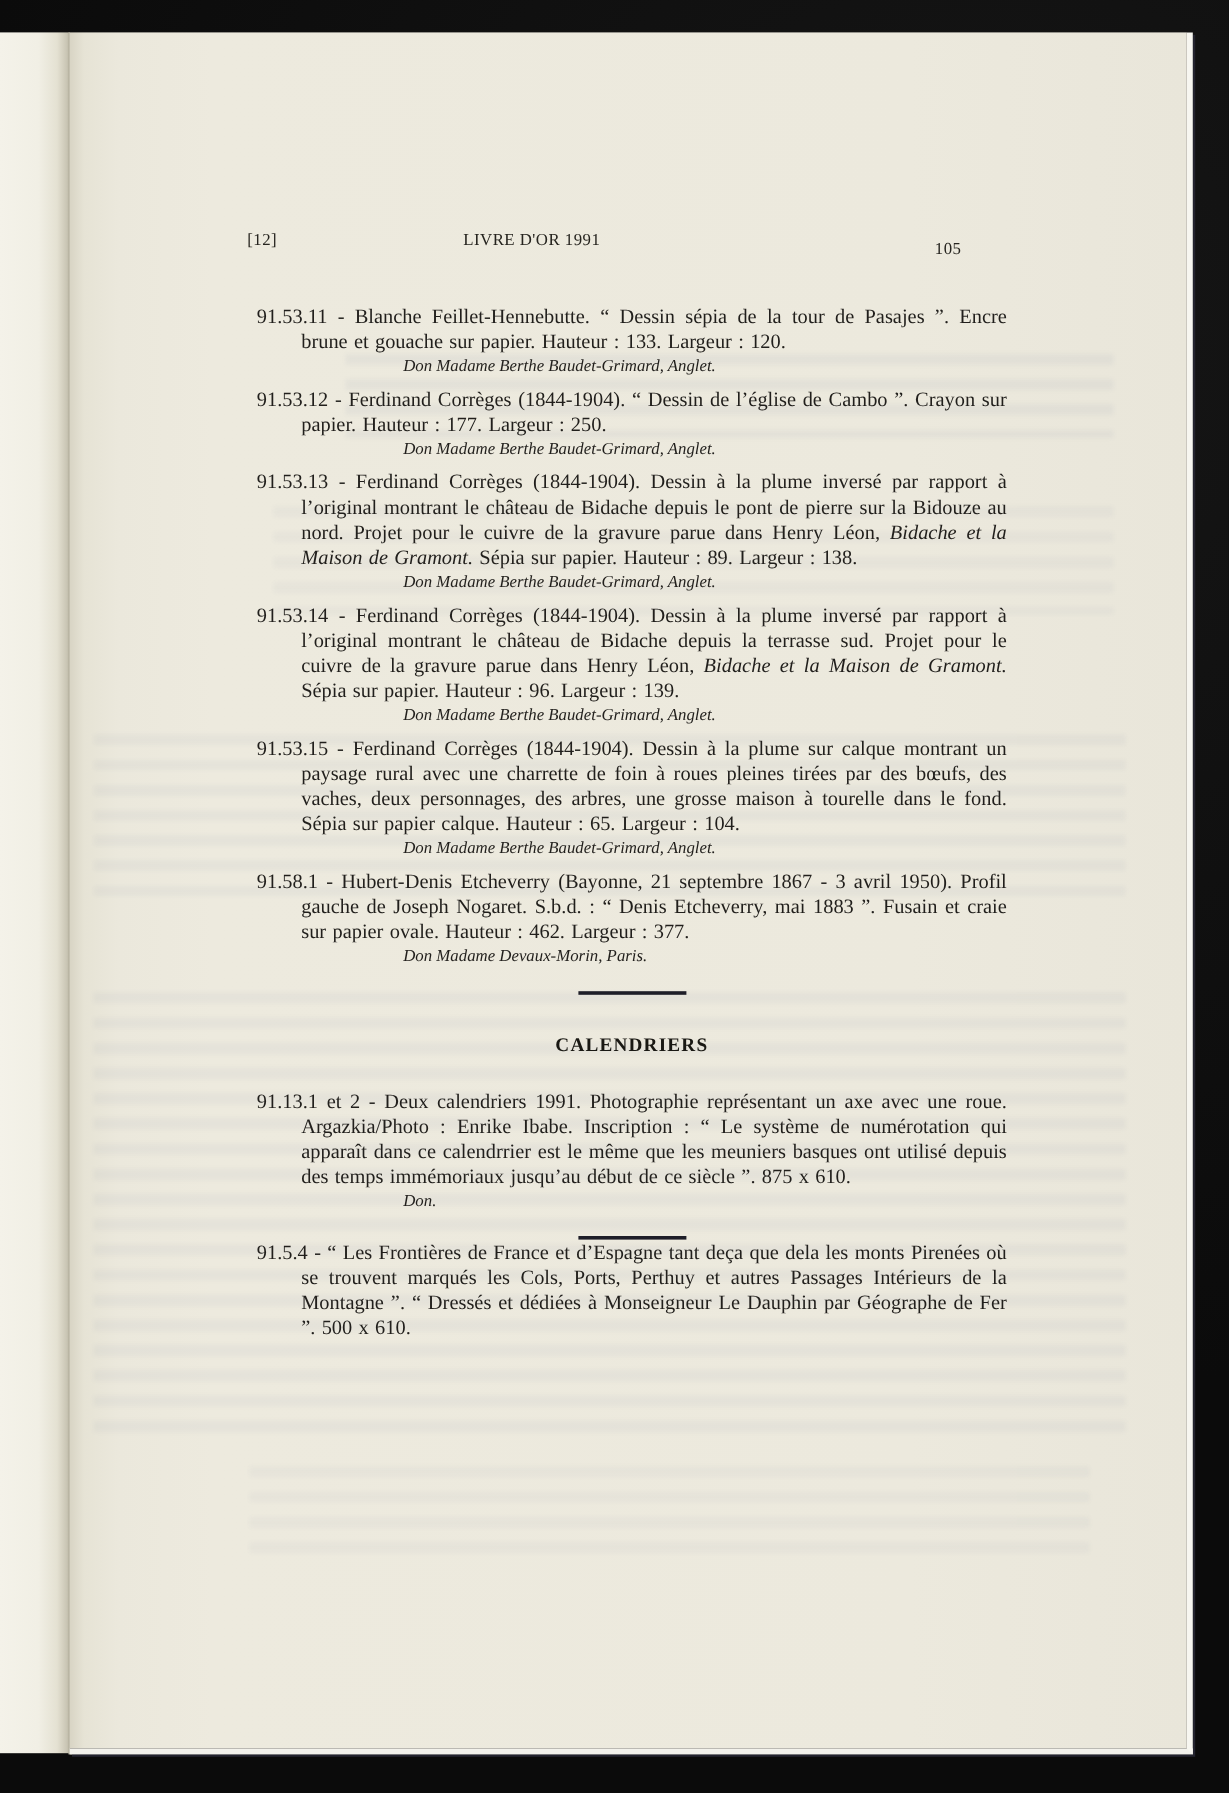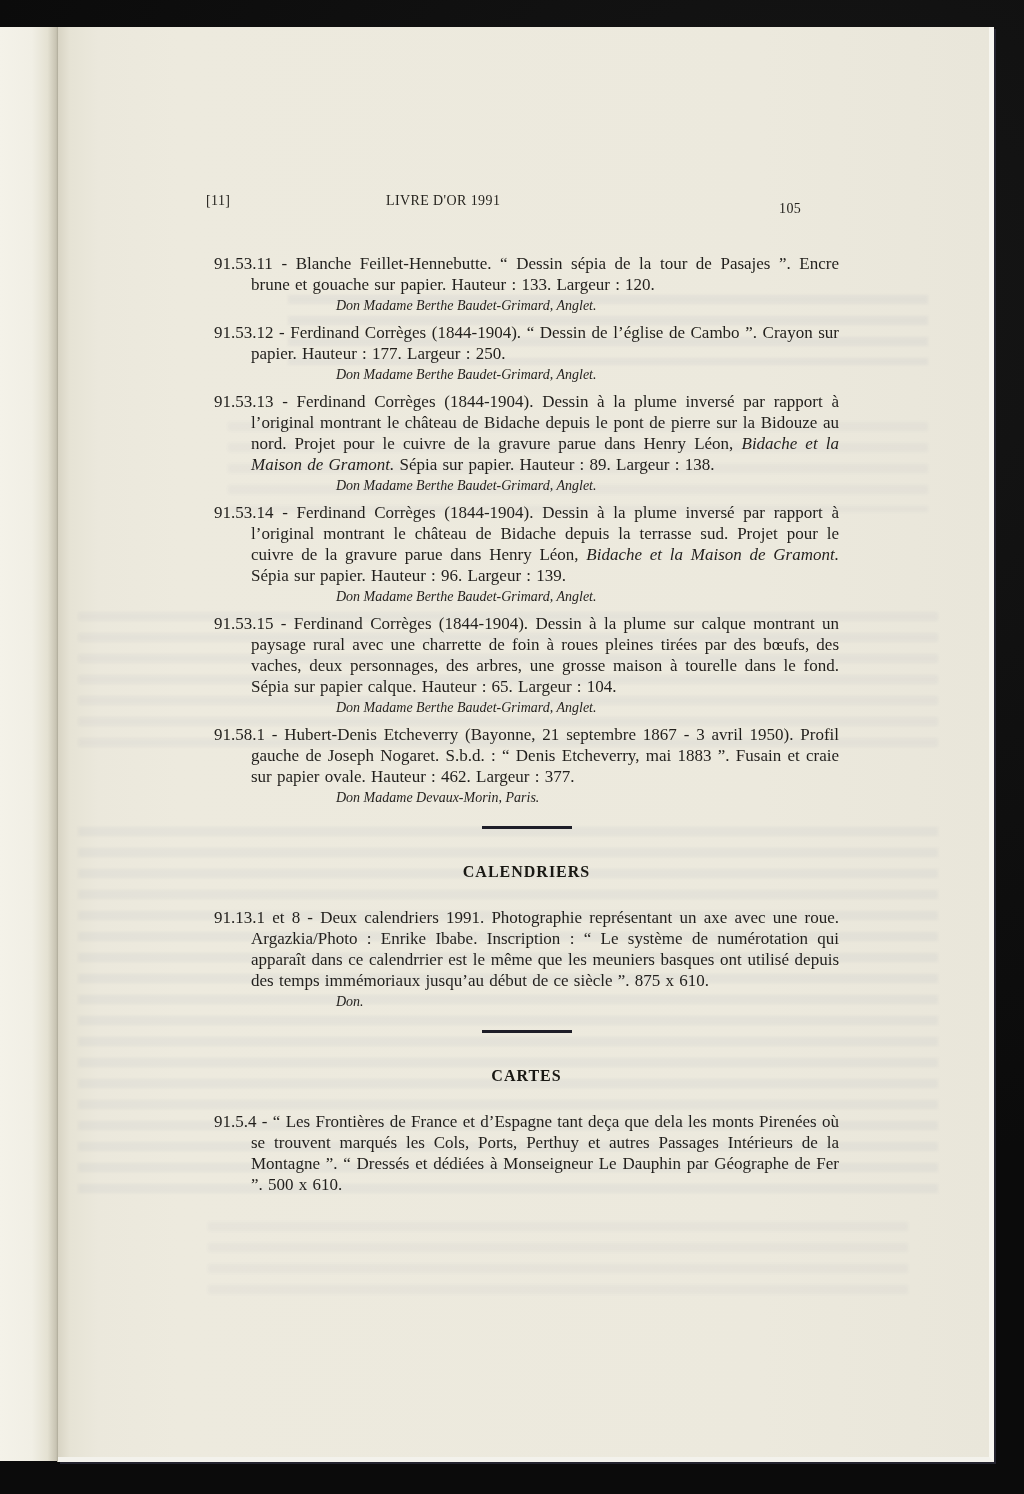--- a/index.html
+++ b/index.html
@@ -50,21 +50,21 @@
   <div class="page">
     <div class="bleed b1"></div>
     <div class="bleed b2"></div>
     <div class="bleed b3"></div>
     <div class="bleed b4"></div>
     <div class="bleed b5"></div>
     <div class="bleed b6"></div>
 
     <div class="page-inner">
       <div class="running-header">
-        <span class="h-left">[11]</span>
+        <span class="h-left">[12]</span>
         <span class="h-center">LIVRE D'OR 1991</span>
         <span class="h-right">105</span>
       </div>
       <div class="entries" id="entries">
           <div class="entry">
             <p class="entry-text"><span class="entry-num">91.53.11 - </span><span>Blanche Feillet-Hennebutte. “ Dessin sépia de la tour de Pasajes ”. Encre brune et gouache sur papier. Hauteur : 133. Largeur : 120.</span></p>
             <p class="don">Don Madame Berthe Baudet-Grimard, Anglet.</p>
           </div>
           <div class="entry">
             <p class="entry-text"><span class="entry-num">91.53.12 - </span><span>Ferdinand Corrèges (1844-1904). “ Dessin de l’église de Cambo ”. Crayon sur papier. Hauteur : 177. Largeur : 250.</span></p>
@@ -82,24 +82,23 @@
             <p class="entry-text"><span class="entry-num">91.53.15 - </span><span>Ferdinand Corrèges (1844-1904). Dessin à la plume sur calque montrant un paysage rural avec une charrette de foin à roues pleines tirées par des bœufs, des vaches, deux personnages, des arbres, une grosse maison à tourelle dans le fond. Sépia sur papier calque. Hauteur : 65. Largeur : 104.</span></p>
             <p class="don">Don Madame Berthe Baudet-Grimard, Anglet.</p>
           </div>
           <div class="entry">
             <p class="entry-text"><span class="entry-num">91.58.1 - </span><span>Hubert-Denis Etcheverry (Bayonne, 21 septembre 1867 - 3 avril 1950). Profil gauche de Joseph Nogaret. S.b.d. : “ Denis Etcheverry, mai 1883 ”. Fusain et craie sur papier ovale. Hauteur : 462. Largeur : 377.</span></p>
             <p class="don">Don Madame Devaux-Morin, Paris.</p>
           </div>
           <hr class="section-divider">
           <div class="section-heading">CALENDRIERS</div>
           <div class="entry">
-            <p class="entry-text"><span class="entry-num">91.13.1 et 8 - </span><span>Deux calendriers 1991. Photographie représentant un axe avec une roue. Argazkia/Photo : Enrike Ibabe. Inscription : “ Le système de numérotation qui apparaît dans ce calendrrier est le même que les meuniers basques ont utilisé depuis des temps immémoriaux jusqu’au début de ce siècle ”. 875 x 610.</span></p>
+            <p class="entry-text"><span class="entry-num">91.13.1 et 2 - </span><span>Deux calendriers 1991. Photographie représentant un axe avec une roue. Argazkia/Photo : Enrike Ibabe. Inscription : “ Le système de numérotation qui apparaît dans ce calendrrier est le même que les meuniers basques ont utilisé depuis des temps immémoriaux jusqu’au début de ce siècle ”. 875 x 610.</span></p>
             <p class="don">Don.</p>
           </div>
           <hr class="section-divider">
-          <div class="section-heading">CARTES</div>
           <div class="entry">
             <p class="entry-text"><span class="entry-num">91.5.4 - </span><span>“ Les Frontières de France et d’Espagne tant deça que dela les monts Pirenées où se trouvent marqués les Cols, Ports, Perthuy et autres Passages Intérieurs de la Montagne ”. “ Dressés et dédiées à Monseigneur Le Dauphin par Géographe de Fer ”.  500 x 610.</span></p>
           </div>
         </div>
     </div>
   </div>
 </div>
 
 </body></html>

